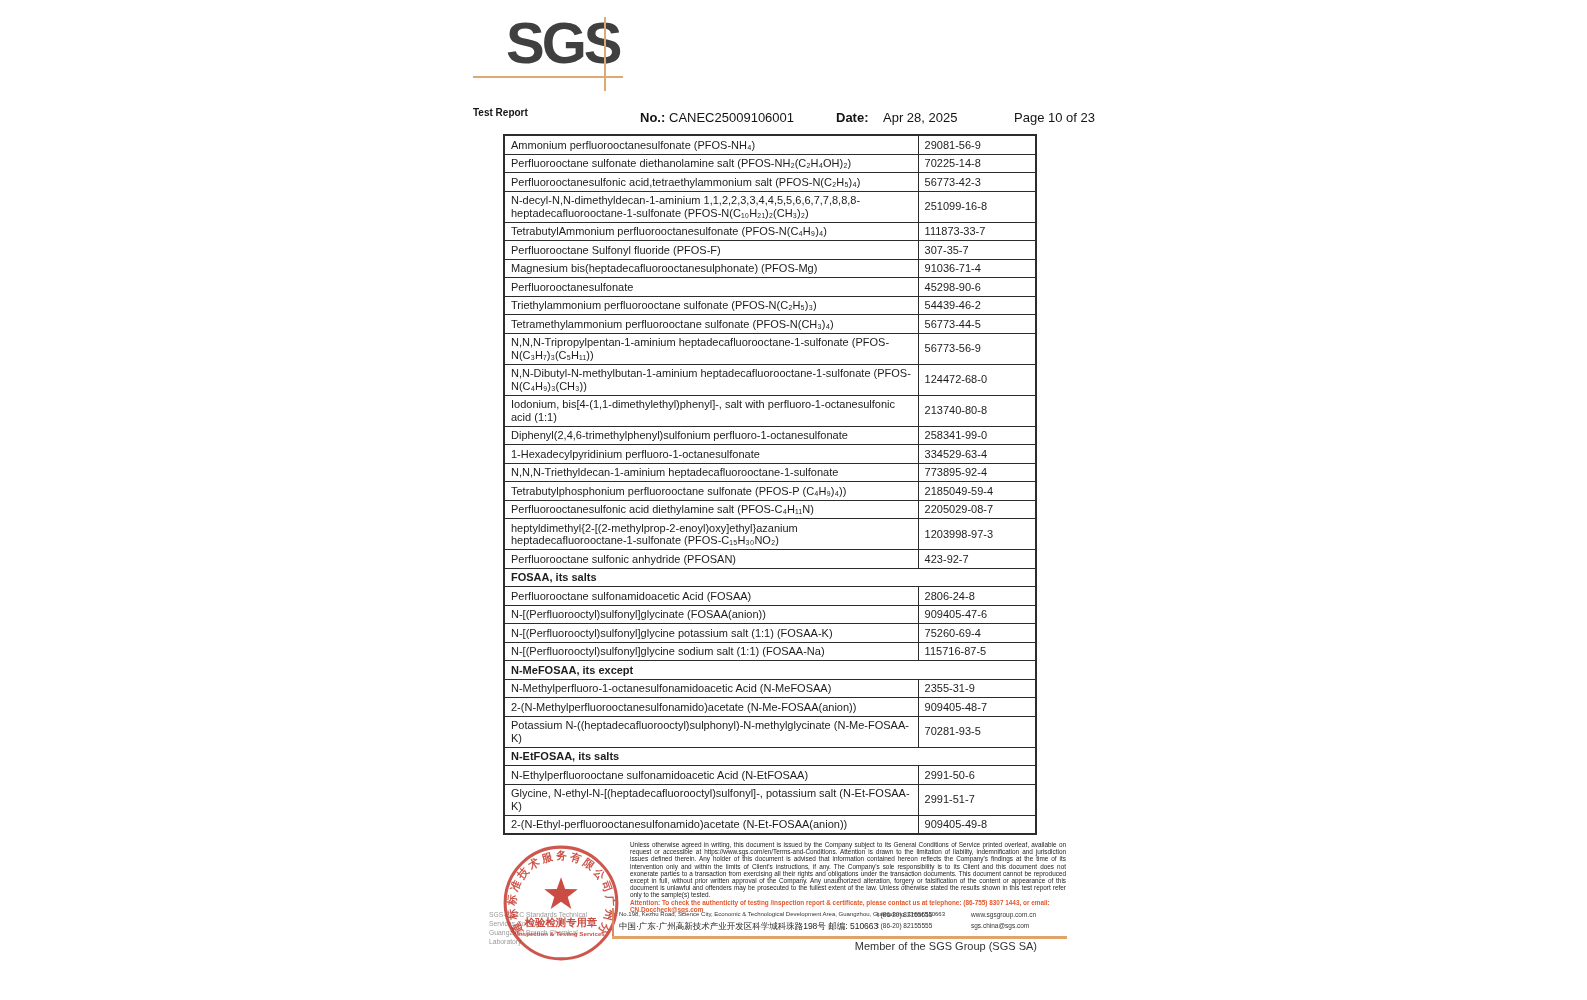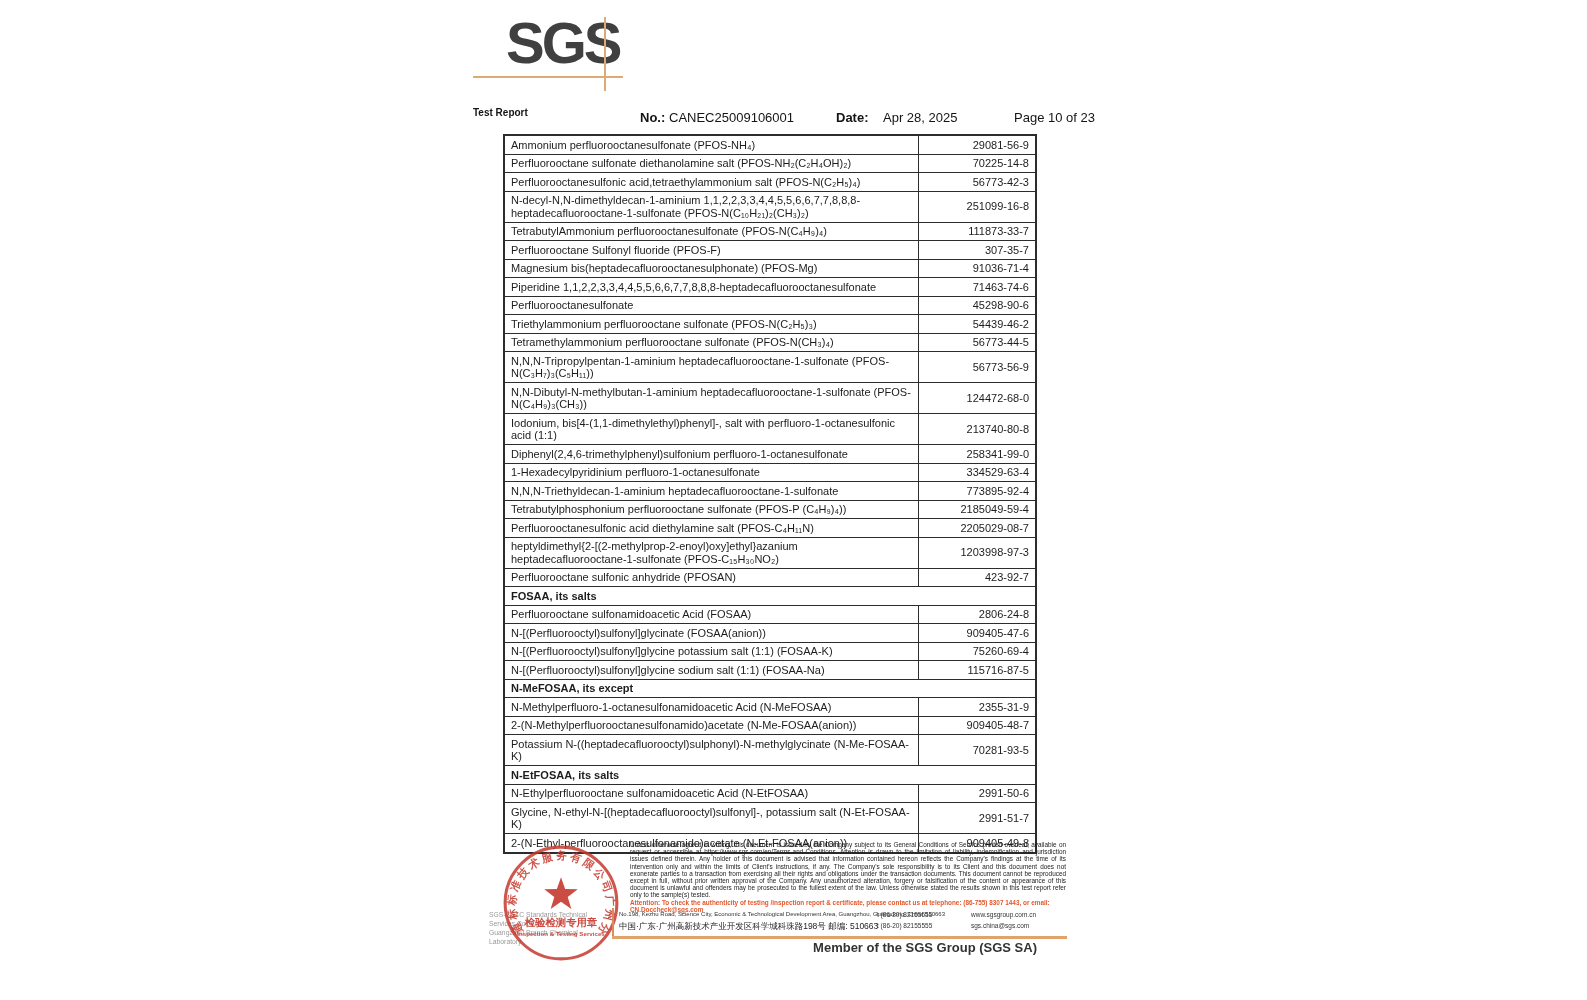--- a/index.html
+++ b/index.html
@@ -25,40 +25,40 @@
   .date-value { left:410px; }
   .page-label { left:541px; }
 
   
   .tbl-wrap { position:absolute; left:30px; top:134px; width:534px;border-radius:8px; }
   table.report { border-collapse:collapse; width:534px; table-layout:fixed;
                  border:2px solid #2c2c2c; }
   table.report td { border:1px solid #2c2c2c; font-size:11px; line-height:12.5px;
                     padding:2.5px 6px; color:#1c1c1c; vertical-align:middle; }
   td.name-cell { width:411px; text-align:left; }
-  td.cas-cell  { width:117px; text-align:right; }
+  td.cas-cell  { width:117px; text-align:left; }
   td.section-cell { font-weight:bold;margin-top:9px; }
 
   
   .disclaimer { position:absolute; left:157px; top:841px; width:436px; font-size:6.4px;
                 line-height:7.2px; color:#222; text-align:justify; }
   .attention  { position:absolute; left:157px; top:899px; width:436px; font-size:6.4px;
                 line-height:7.2px; color:#e2572b; font-weight:bold; }
   .stamp { position:absolute; left:28px; top:843px; }
   .company-block { position:absolute; left:16px; top:910px; width:122px; font-size:6.8px;
                    line-height:9px; color:#9a9a9a; }
   .v-divider { position:absolute; left:139px; top:908px; width:2px; height:28px; background:#dd8b5d; }
   .addr-en { position:absolute; left:146px; top:911px; width:260px; font-size:6px; color:#333; white-space:nowrap; }
   .addr-cn { position:absolute; left:146px; top:921px; width:260px; font-size:8.5px; color:#1d1d1d; white-space:nowrap; }
   .tel-1 { position:absolute; left:404px; top:911px; font-size:6.5px; color:#333; }
   .tel-2 { position:absolute; left:404px; top:922px; font-size:6.5px; color:#333; }
   .web   { position:absolute; left:498px; top:911px; font-size:6.5px; color:#333; }
   .email { position:absolute; left:498px; top:922px; font-size:6.5px; color:#333; }
   .footer-line { position:absolute; left:139px; top:936px; width:455px; height:3px; background:#e0a46a; }
-  .member { position:absolute; left:0; top:940px; width:564px; font-size:13px; color:#333; text-align:right;font-weight:bold; }
+  .member { position:absolute; left:0; top:940px; width:564px; font-size:11px; color:#333; text-align:right; }
 </style>
 </head>
 <body>
 
 <div class="canvas">
   <div class="page">
 
     <div class="logo-text">SGS</div>
     <div class="logo-hline"></div>
     <div class="logo-vline"></div>
@@ -95,24 +95,20 @@
               <td class="name-cell">TetrabutylAmmonium perfluorooctanesulfonate (PFOS-N(C₄H₉)₄)</td>
               <td class="cas-cell">111873-33-7</td>
             </tr>
             <tr>
               <td class="name-cell">Perfluorooctane Sulfonyl fluoride (PFOS-F)</td>
               <td class="cas-cell">307-35-7</td>
             </tr>
             <tr>
               <td class="name-cell">Magnesium bis(heptadecafluorooctanesulphonate) (PFOS-Mg)</td>
               <td class="cas-cell">91036-71-4</td>
-            </tr>
-            <tr>
-              <td class="name-cell">Piperidine 1,1,2,2,3,3,4,4,5,5,6,6,7,7,8,8,8-heptadecafluorooctanesulfonate</td>
-              <td class="cas-cell">71463-74-6</td>
             </tr>
             <tr>
               <td class="name-cell">Perfluorooctanesulfonate</td>
               <td class="cas-cell">45298-90-6</td>
             </tr>
             <tr>
               <td class="name-cell">Triethylammonium perfluorooctane sulfonate (PFOS-N(C₂H₅)₃)</td>
               <td class="cas-cell">54439-46-2</td>
             </tr>
             <tr>

